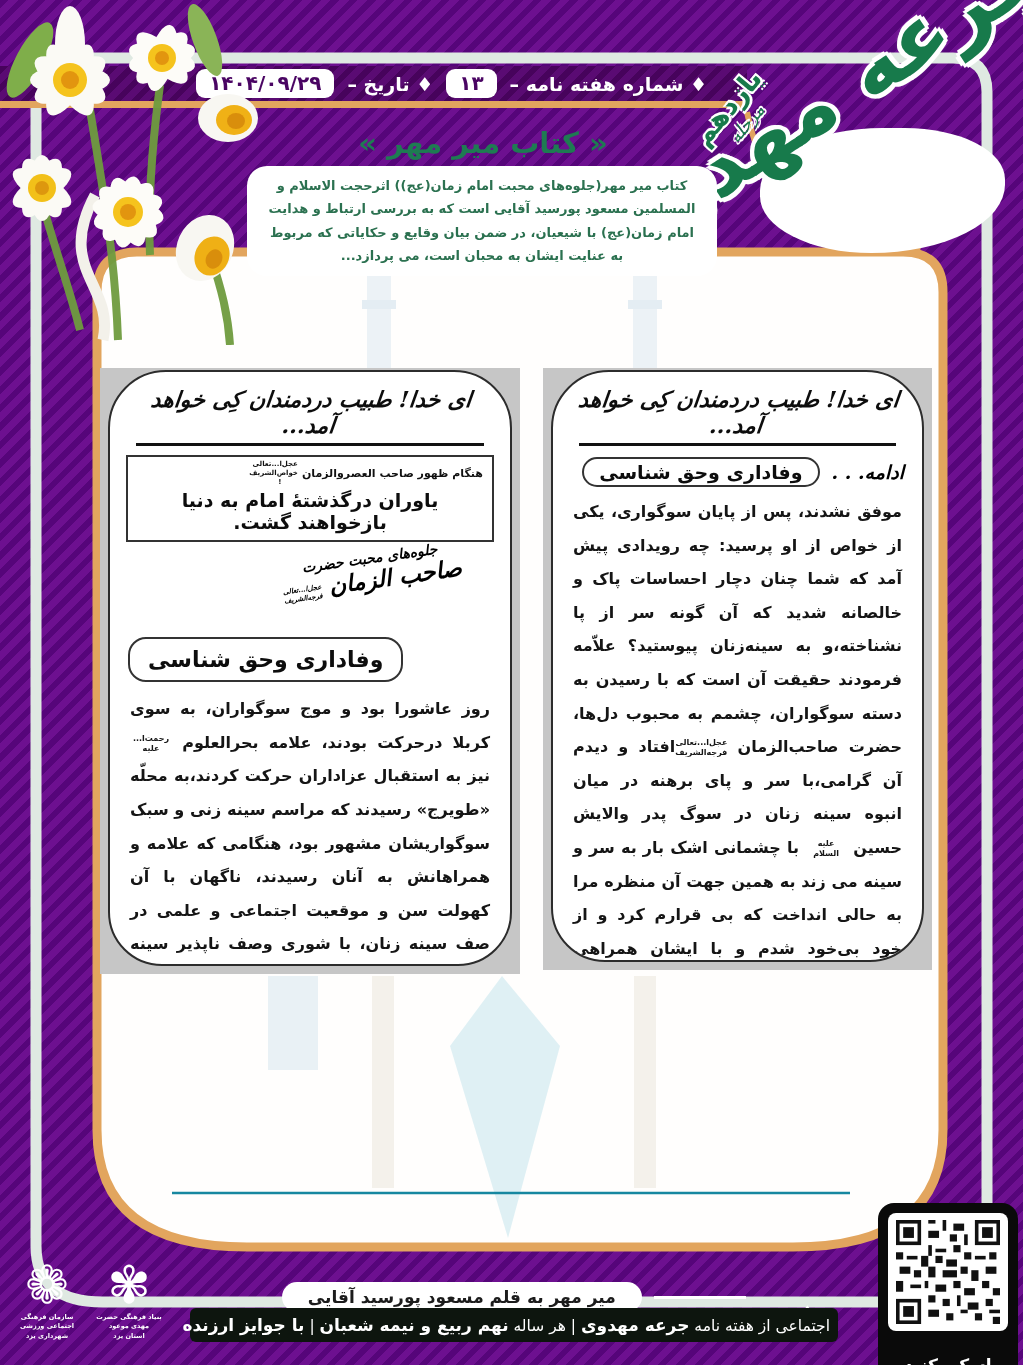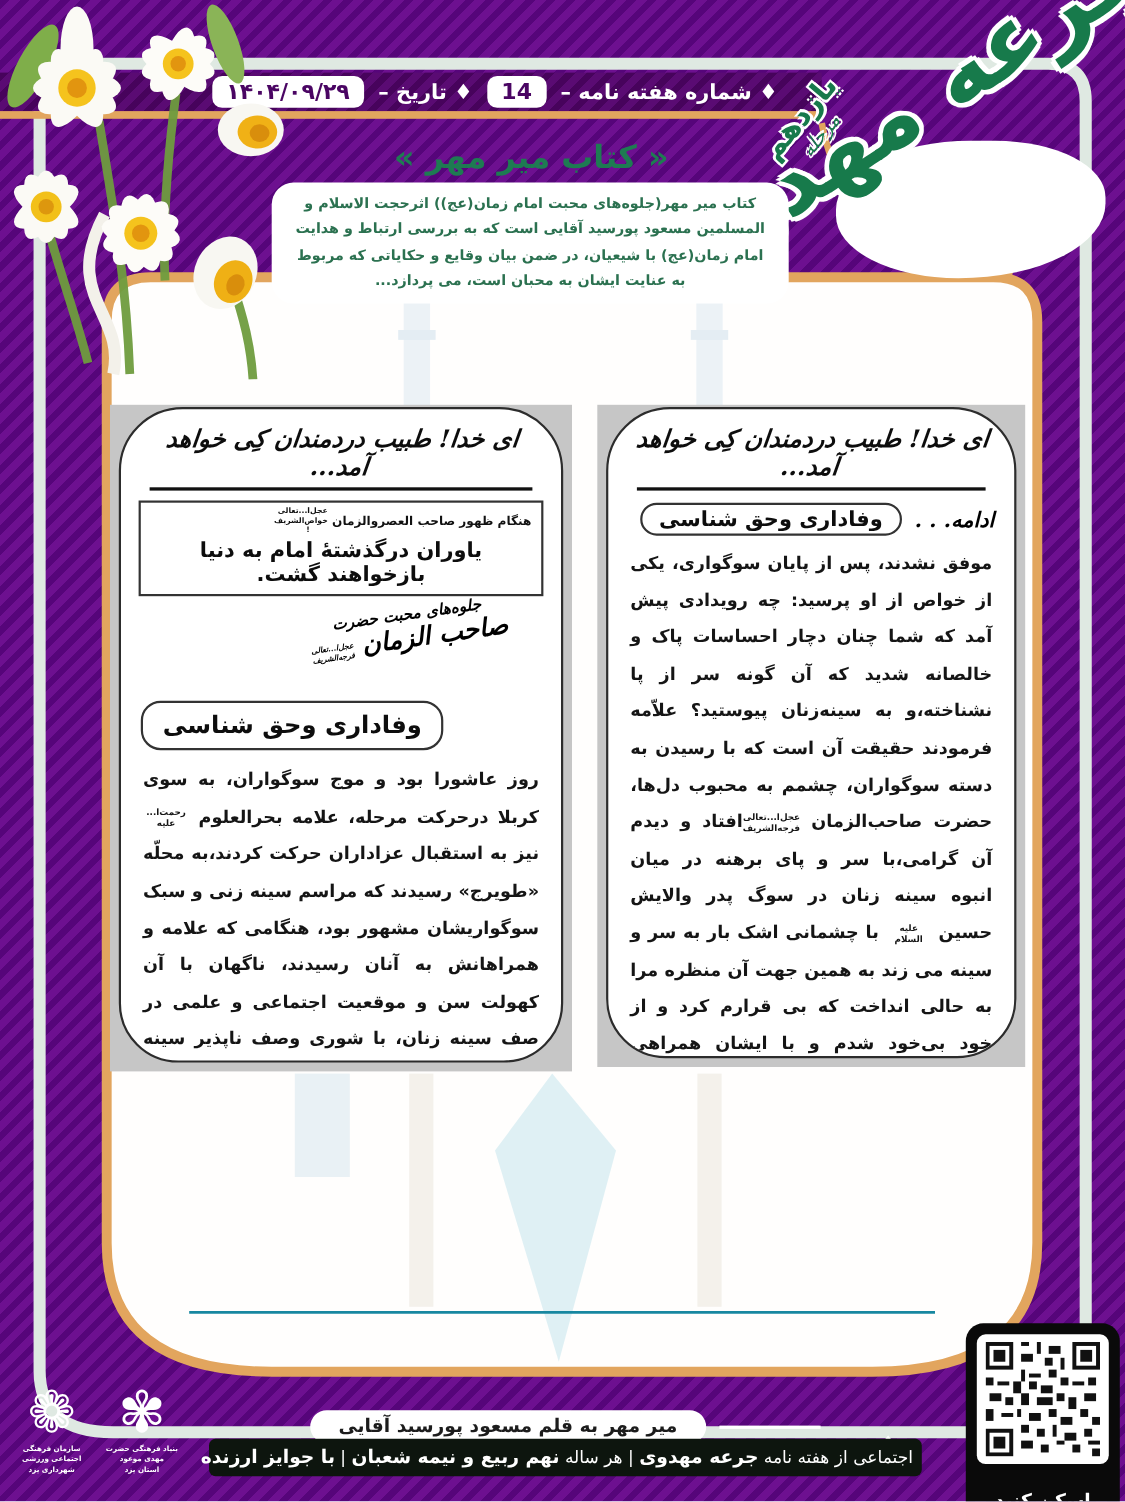--- a/index.html
+++ b/index.html
@@ -107,21 +107,21 @@
       <polygon points="502,976 560,1046 508,1238 450,1046" fill="#b9e0ea"></polygon>
       <rect x="268" y="976" width="50" height="94" fill="#cfe2ec"></rect>
     </g>
     <line x1="172" y1="1193" x2="850" y2="1193" stroke="#1787a0" stroke-width="2.5"></line>
     <path d="M747 112 Q764 204 862 249" fill="none" stroke="#e2a55e" stroke-width="6"></path>
     <path d="M932 158 Q930 214 917 250" fill="none" stroke="#e2a55e" stroke-width="6"></path>
   </svg>
 
   <div class="top-bar">
     <span class="bar-label">♦ شماره هفته نامه –</span>
-    <span class="bar-box">14</span>
+    <span class="bar-box">۱۳</span>
     <span class="bar-label">♦ تاریخ –</span>
     <span class="bar-box">۱۴۰۴/۰۹/۲۹</span>
   </div>
 
   <div class="logo-blob"></div>
   <div class="logo-text">جرعه مهدوی</div>
   <div class="logo-stage">
     <span class="stage-big">یازدهم</span>
     <span class="stage-small">مرحله</span>
   </div>
@@ -144,21 +144,21 @@
         <div class="callig">
           <div class="c1">جلوه‌های محبت حضرت</div>
           <div class="c2">
             <span>صاحب الزمان</span>
             <span class="sup">عجل‌ا...تعالی فرجه‌الشریف</span>
           </div>
         </div>
         <div class="topic-big">وفاداری وحق شناسی</div>
       </div>
       <div class="p-body">
-        <span>روز عاشورا بود و موج سوگواران، به سوی کربلا درحرکت مرحله، علامه بحرالعلوم</span>
+        <span>روز عاشورا بود و موج سوگواران، به سوی کربلا درحرکت بودند، علامه بحرالعلوم</span>
         <span class="sup">رحمت‌ا... علیه</span>
         <span>نیز به استقبال عزاداران حرکت کردند،به محلّه «طویرج» رسیدند که مراسم سینه زنی و سبک سوگواریشان مشهور بود، هنگامی که علامه و همراهانش به آنان رسیدند، ناگهان با آن کهولت سن و موقعیت اجتماعی و علمی در صف سینه زنان، با شوری وصف ناپذیر سینه می‌زدند، همراهانشان تلاش کردند تا مانعشان شوند که مبادا صدمه‌ای به ایشان وارد شود.</span>
       </div>
 
     </div>
   </div>
 
   <div class="scan scan-right">
     <div class="sheet">
       <div class="p-title">ای خدا! طبیب دردمندان کِی خواهد آمد...</div>

